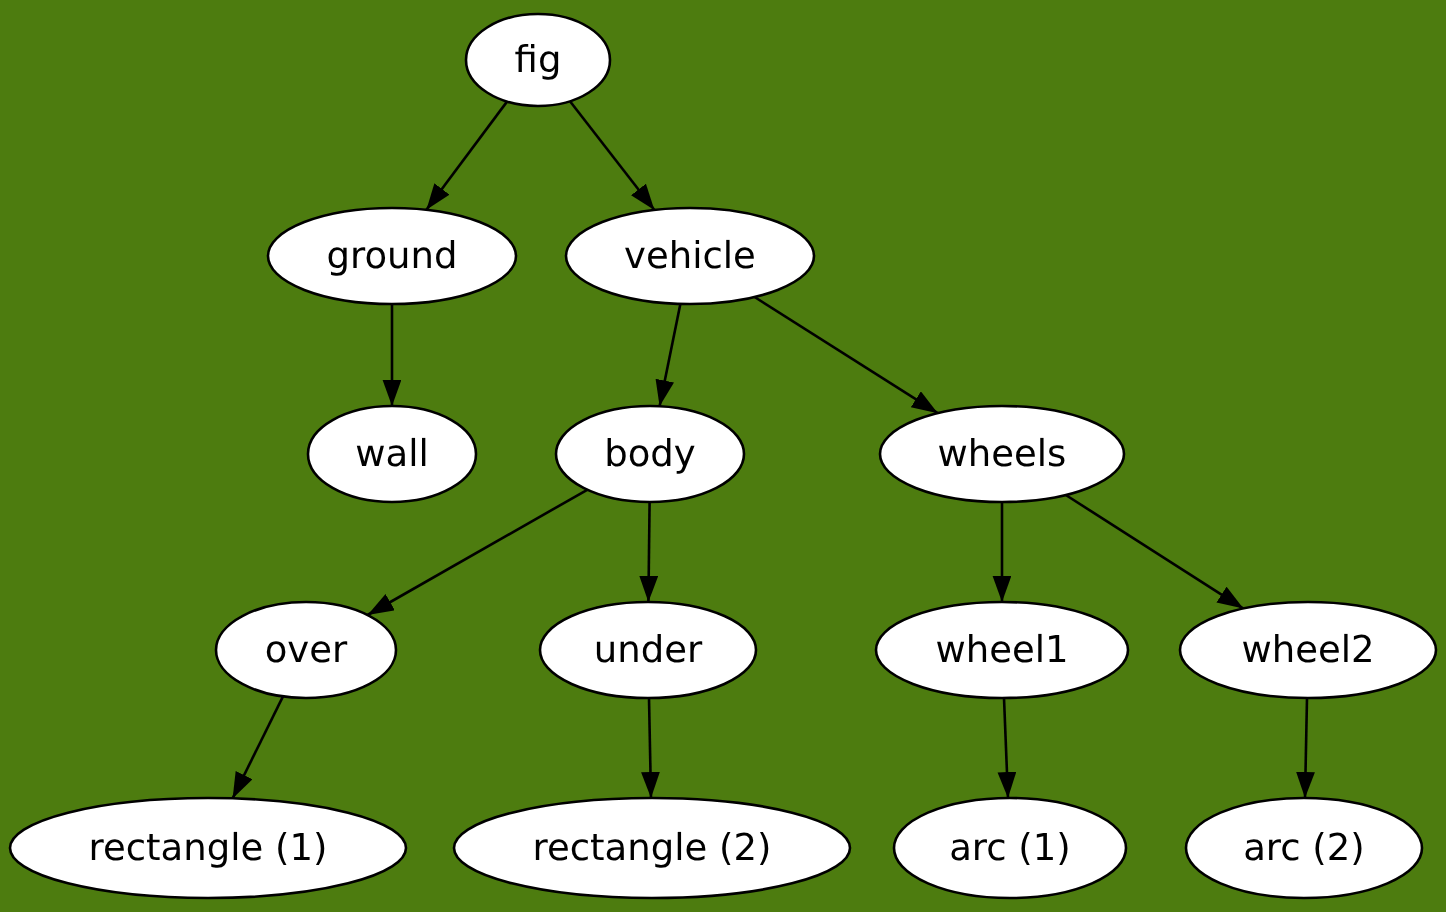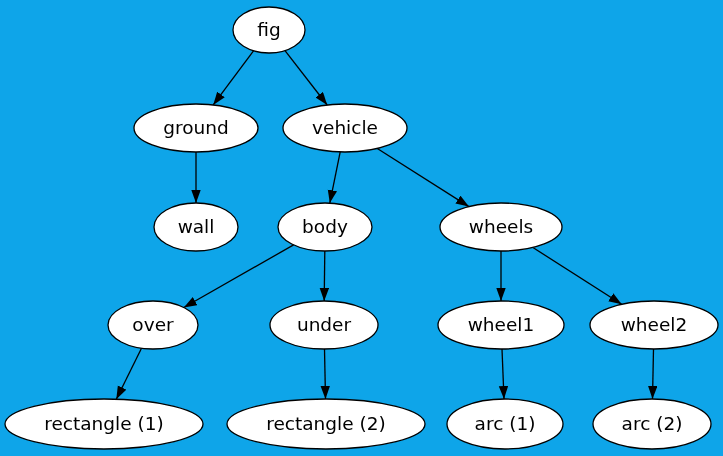--- a/index.html
+++ b/index.html
@@ -8,21 +8,21 @@
     background: #ffffff;
     width: 723px;
     height: 456px;
     overflow: hidden;
     font-family: "DejaVu Sans", sans-serif;
   }
   .canvas {
     position: relative;
     width: 723px;
     height: 456px;
-    background: #0ea5e9;
+    background: #4d7c0f;
     text-decoration: underline;
   }
   svg { display: block; }
   .node-ellipse {
     fill: #ffffff;
     stroke: #000000;
     stroke-width: 1.3;
   }
   .node-label {
     fill: #000000;

